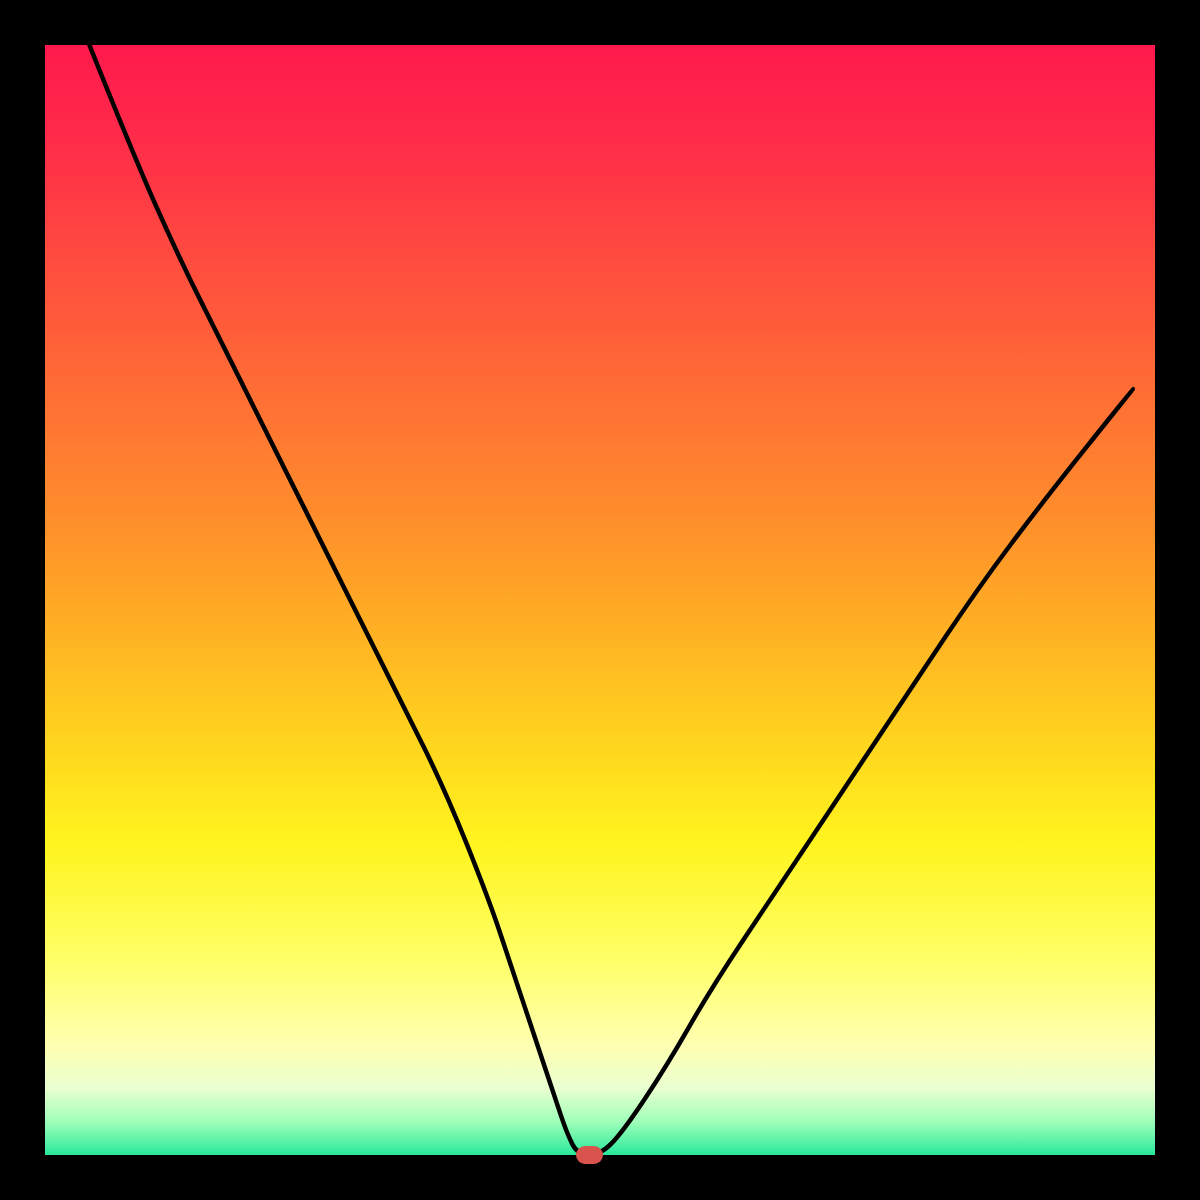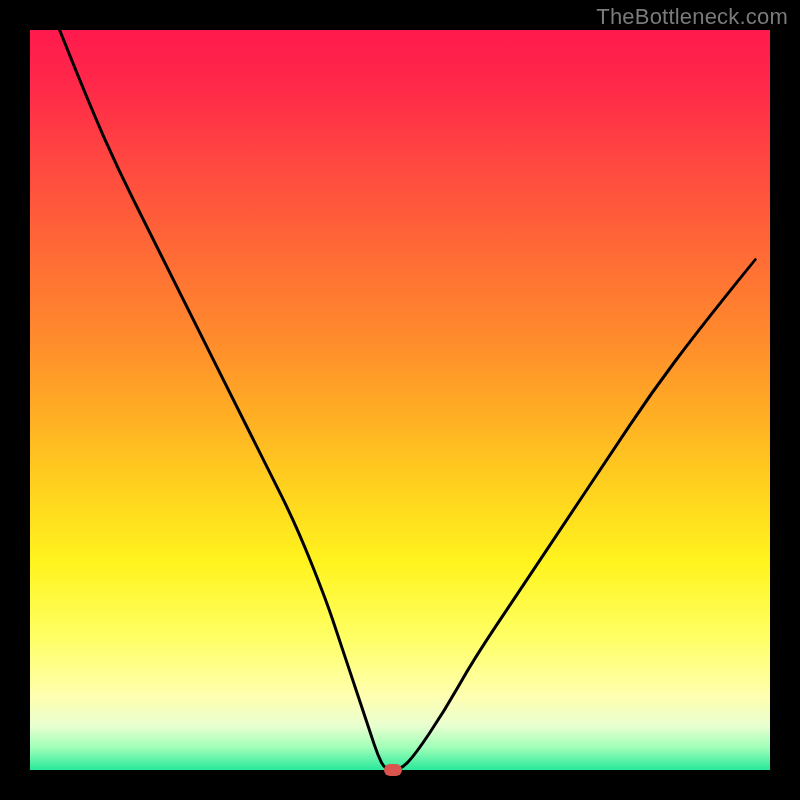--- a/index.html
+++ b/index.html
@@ -61,14 +61,13 @@
 
 <div class="frame">
 
   <div class="plot-area">
     <svg class="curve" viewBox="0 0 740 740" preserveAspectRatio="none">
       <path fill="none" stroke="#000" stroke-width="3" stroke-linecap="round" d="M 29.6 0.0 Q 59.2 74.0 74.0 107.3 Q 88.8 140.6 103.6 170.2 Q 118.4 199.8 133.2 229.4 Q 148.0 259.0 162.8 288.6 Q 177.6 318.2 192.4 347.8 Q 207.2 377.4 222.0 407.0 Q 236.8 436.6 251.6 466.2 Q 266.4 495.8 281.2 532.8 Q 296.0 569.8 303.4 592.0 Q 310.8 614.2 318.2 636.4 Q 325.6 658.6 333.0 680.8 Q 340.4 703.0 344.1 714.1 Q 347.8 725.2 351.5 732.6 Q 355.2 740.0 362.6 740.0 Q 370.0 740.0 377.4 732.6 Q 384.8 725.2 399.6 703.0 Q 414.4 680.8 429.2 654.9 Q 444.0 629.0 466.2 595.7 Q 488.4 562.4 510.6 529.1 Q 532.8 495.8 555.0 462.5 Q 577.2 429.2 599.4 395.9 Q 621.6 362.6 643.8 333.0 Q 666.0 303.4 695.6 266.4 T 725.2 229.4"></path>
     </svg>
     <div class="marker" style="left: 362.6px; top: 740px; background: rgb(217, 84, 77);"></div>
   </div>
 
-  <div class="watermark">TheBottleneck.com</div>
 </div>
 
 </body></html>

